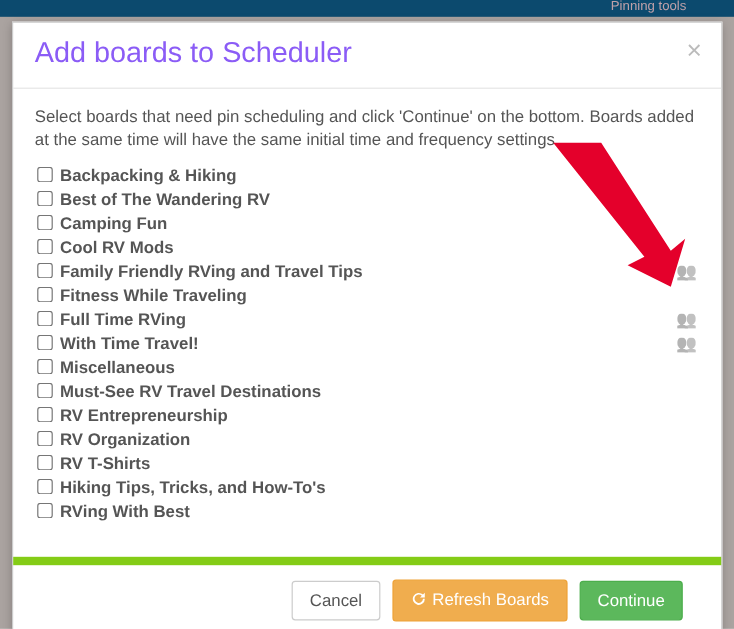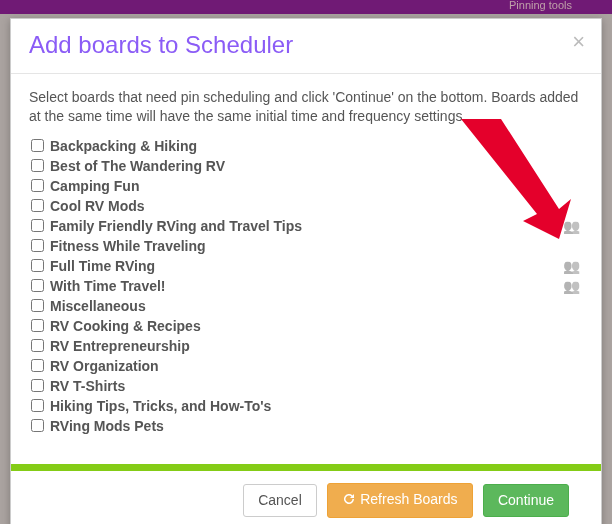--- a/index.html
+++ b/index.html
@@ -14,21 +14,21 @@
   }
   .backdrop {
     position: absolute;
     inset: 0;
     background: #aaa3a0;
   }
   .topbar {
     position: absolute;
     top: 0; left: 0; right: 0;
     height: 14px;
-    background: #701a75;
+    background: #0c4a6e;
     color: #bfa1a9;
     font-size: 11px;
     text-align: right;
     padding-right: 40px;
     line-height: 10px;
   }
   .modal {
     position: absolute;
     top: 18px;
     left: 10px;
@@ -195,41 +195,41 @@
           <input type="checkbox" style="">
           <span class="board-label">With Time Travel!</span>
           <span class="group-icon" style="filter: grayscale(1) opacity(0.5);">👥</span>
         </div>
         <div class="board-row">
           <input type="checkbox" style="">
           <span class="board-label">Miscellaneous</span>
         </div>
         <div class="board-row">
           <input type="checkbox" style="">
-          <span class="board-label">RV Cooking &amp; Recipes</span>
+          <span class="board-label">Must-See RV Travel Destinations</span>
         </div>
         <div class="board-row">
           <input type="checkbox" style="">
           <span class="board-label">RV Entrepreneurship</span>
         </div>
         <div class="board-row">
           <input type="checkbox" style="">
           <span class="board-label">RV Organization</span>
         </div>
         <div class="board-row">
           <input type="checkbox" style="">
           <span class="board-label">RV T-Shirts</span>
         </div>
         <div class="board-row">
           <input type="checkbox" style="">
           <span class="board-label">Hiking Tips, Tricks, and How-To's</span>
         </div>
         <div class="board-row">
           <input type="checkbox" style="">
-          <span class="board-label">RVing Mods Pets</span>
+          <span class="board-label">RVing With Best</span>
         </div>
       </div>
   </div>
   <div class="modal-footer">
     <button class="btn btn-default">Cancel</button>
     <button class="btn btn-orange">
       <span class="refresh-icon">
         <svg width="14" height="14" viewBox="0 0 14 14">
             <path fill="#fff" d="M12 7a5 5 0 1 1-1.5-3.5L12 2v4H8l1.5-1.5A3.5 3.5 0 1 0 10.5 7H12z"></path>
           </svg>

